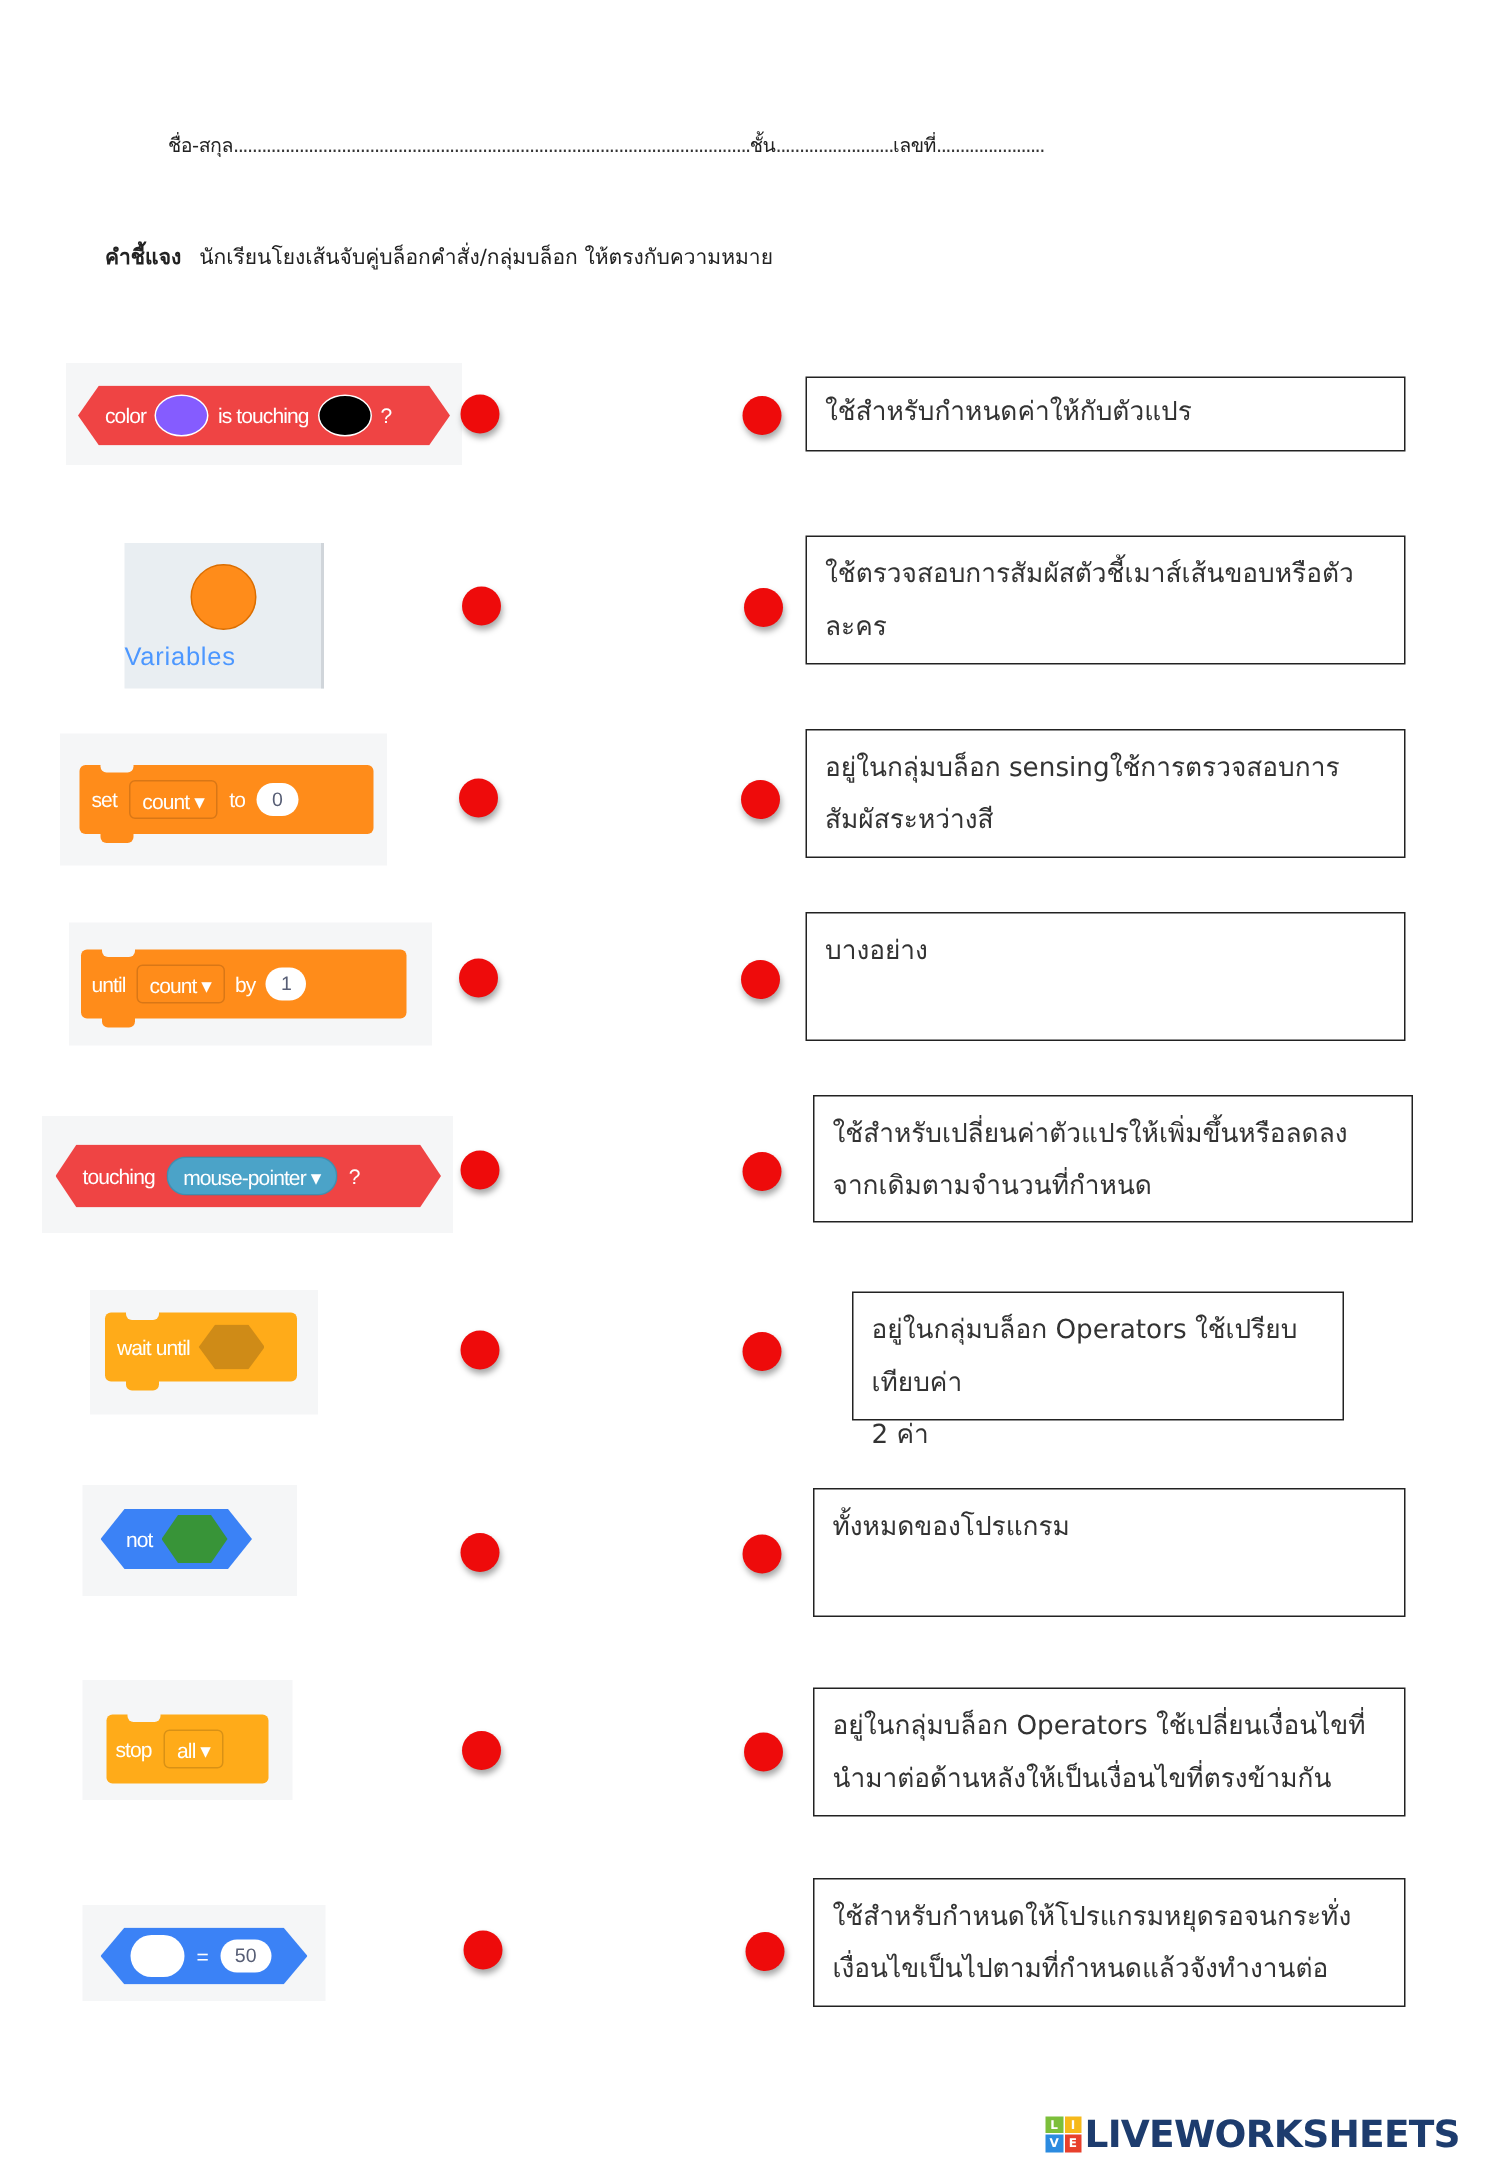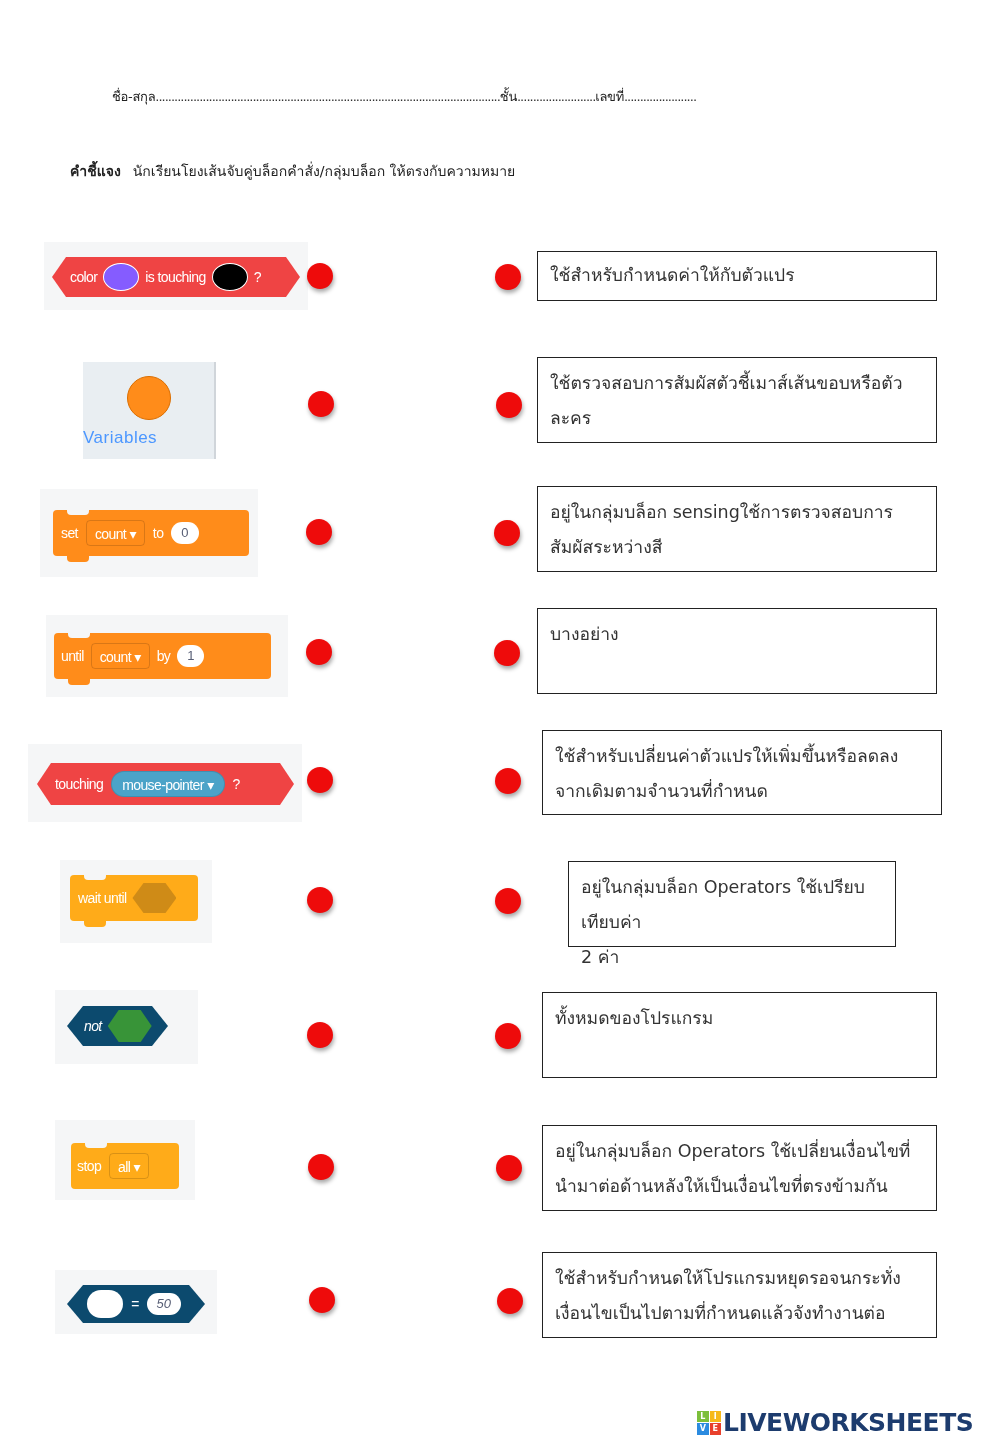--- a/index.html
+++ b/index.html
@@ -12,21 +12,21 @@
   .instruction b { font-weight: bold; margin-right: 12px; }
 
   .dot { position: absolute; width: 26px; height: 26px; border-radius: 50%; background: #ee0b0b; box-shadow: 1px 3px 4px rgba(0,0,0,0.35); cursor: pointer; }
 
   .desc-box { position: absolute; border: 1.5px solid #222; background: #fff; padding: 8px 12px; font-size: 17.5px; line-height: 35px; color: #333; }
 
   .block-bg { position: absolute; background: #f5f6f7; }
   .block { position: absolute; display: flex; align-items: center; color: #fff; font-family: "Liberation Sans", sans-serif; font-size: 14px; letter-spacing: -0.6px; white-space: nowrap; }
 
   .hex-blue { background: #ef4444; clip-path: polygon(14px 0, calc(100% - 14px) 0, 100% 50%, calc(100% - 14px) 100%, 14px 100%, 0 50%); }
-  .hex-green { background: #0c4a6e; clip-path: polygon(16px 0, calc(100% - 16px) 0, 100% 50%, calc(100% - 16px) 100%, 16px 100%, 0 50%); font-style: italic; }
+  .hex-green { background: #3b82f6; clip-path: polygon(16px 0, calc(100% - 16px) 0, 100% 50%, calc(100% - 16px) 100%, 16px 100%, 0 50%); }
   .stack-orange { background: #ff8c1a; border-radius: 4px; }
   .stack-yellow { background: #ffab19; border-radius: 4px; }
 
   .oval { display: inline-block; border-radius: 50%; }
   .pill-white { background: #fff; color: #575e75; border-radius: 14px; padding: 0 10px; height: 22px; line-height: 22px; font-size: 13px; letter-spacing: 0; }
   .dropdown { border: 1px solid rgba(0,0,0,0.15); border-radius: 4px; padding: 0 8px; height: 26px; line-height: 26px; }
   .dropdown-blue { border: 1px solid rgba(0,0,0,0.12); background: #4ba3c8; border-radius: 14px; padding: 0 10px; height: 26px; line-height: 26px; }
   .hex-slot { display: inline-block; clip-path: polygon(25% 0, 75% 0, 100% 50%, 75% 100%, 25% 100%, 0 50%); }
 
   .notch-top { position: absolute; top: -1px; width: 22px; height: 6px; background: #f5f6f7; border-radius: 0 0 4px 4px; }

